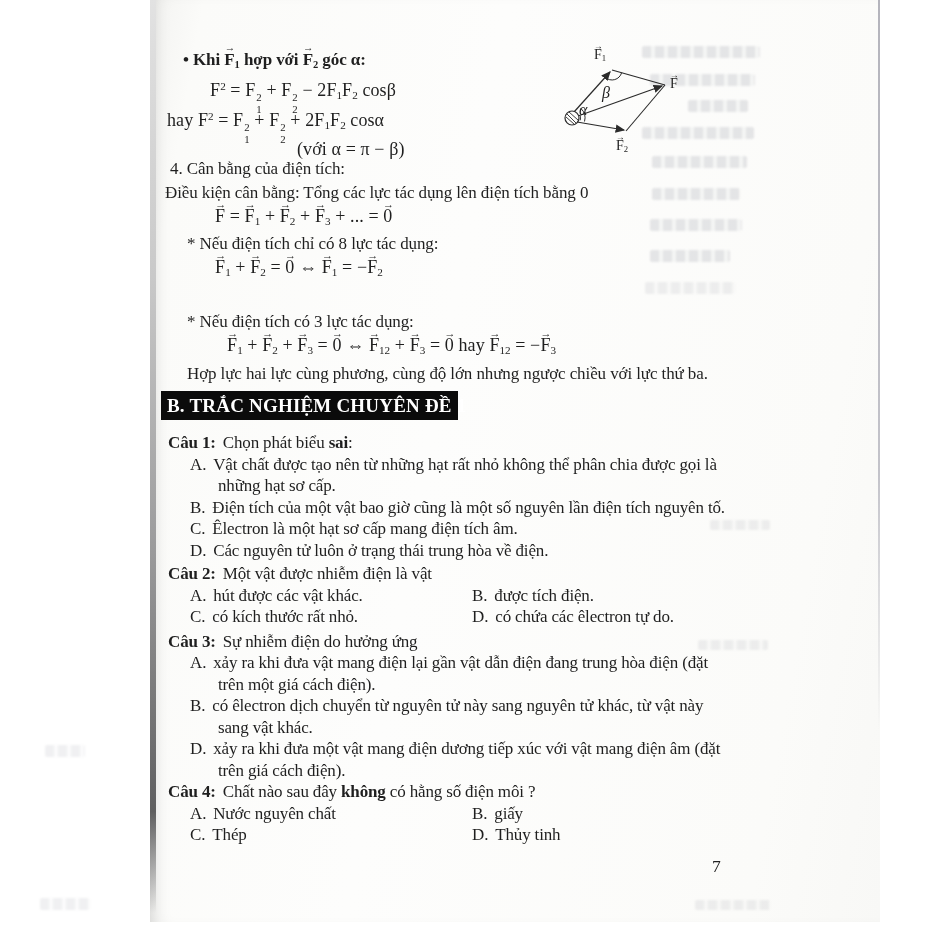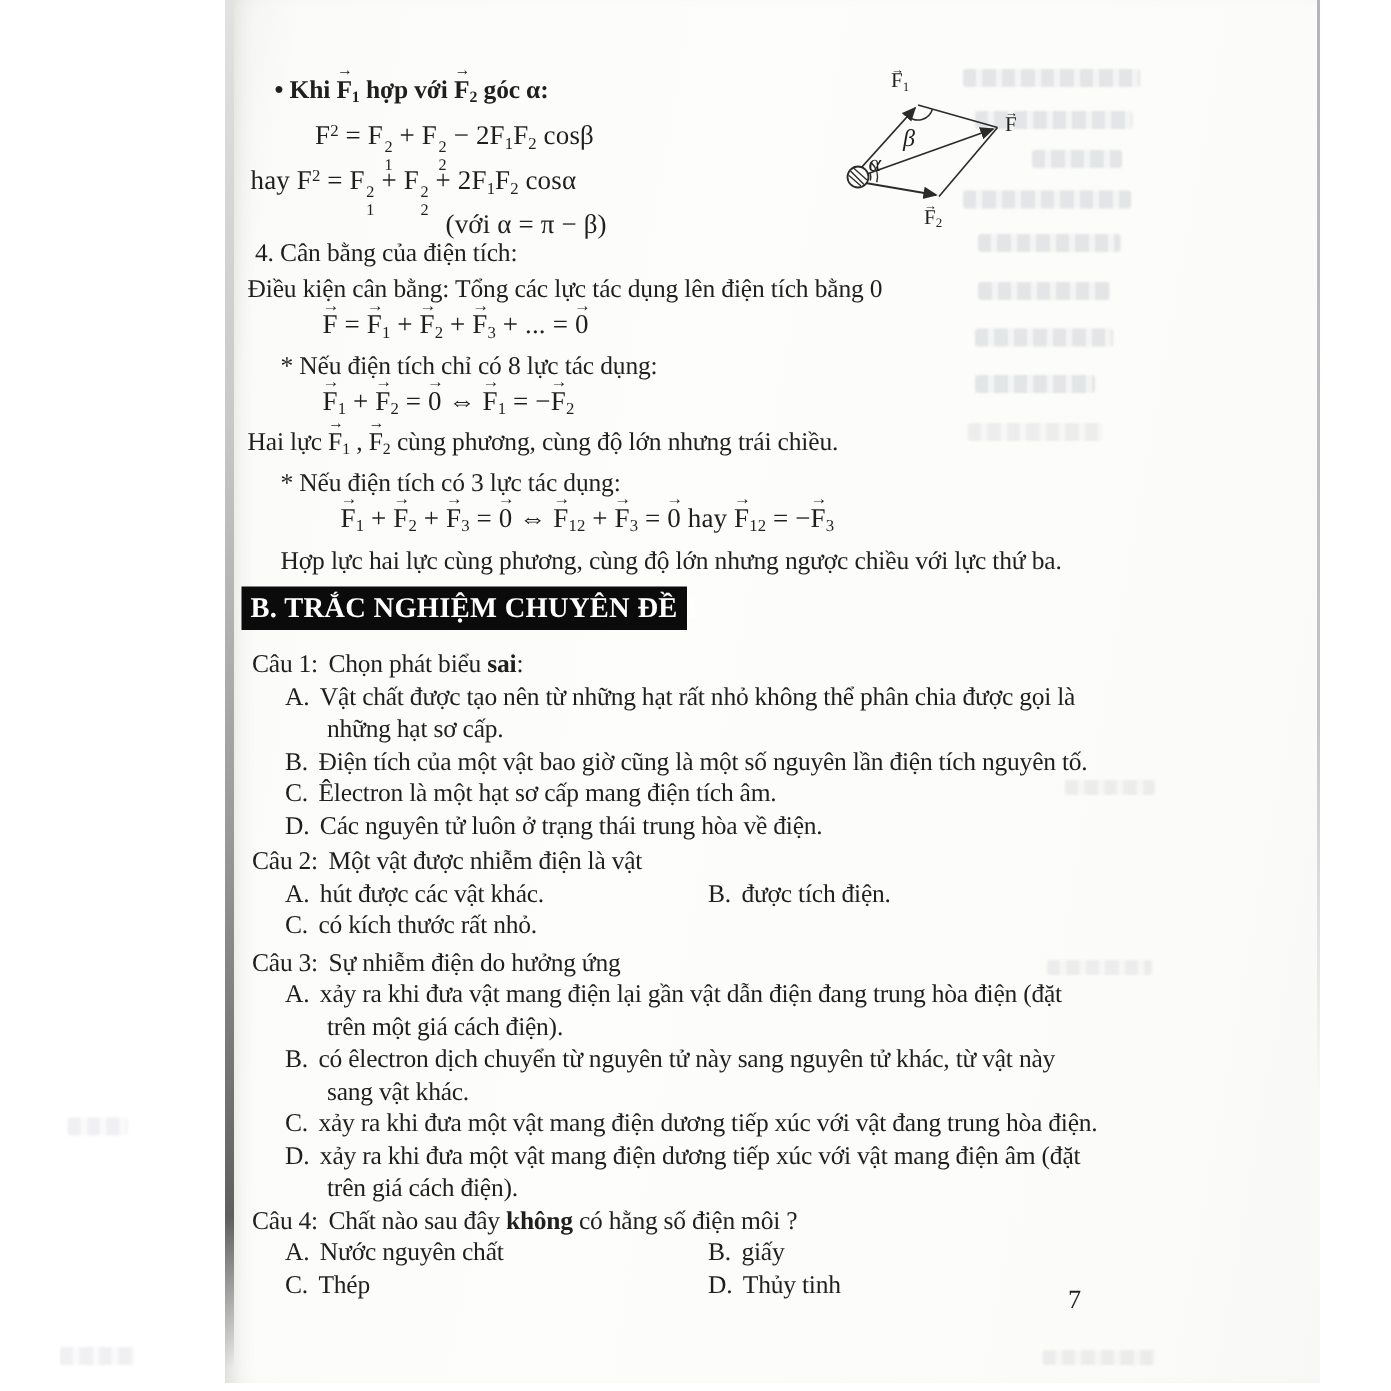--- a/index.html
+++ b/index.html
@@ -27,21 +27,21 @@
   .vec::after{content:"→";position:absolute;left:55%;transform:translateX(-50%);
        top:-0.72em;font-size:0.62em;}
   
   .banner{position:absolute;left:11px;top:391px;width:297px;height:29px;background:#0b0b0b;
        color:#fff;font-weight:bold;font-size:19px;line-height:29px;padding-left:6px;
        letter-spacing:0.2px;white-space:nowrap;box-sizing:border-box;}
   .quiz{position:absolute;left:18px;top:430px;width:585px;font-size:17px;line-height:21.5px;
        letter-spacing:-0.15px;}
   .question{margin-top:2px;}
   .stem{white-space:nowrap;}
-  .qlabel{font-weight:normal;margin-right:7px;}
+  .qlabel{font-weight:bold;margin-right:7px;}
   .opt{margin-left:22px;white-space:nowrap;}
   .opt .letter{margin-right:7px;}
   .cont{margin-left:50px;white-space:nowrap;}
   .optrow{display:flex;}
   .optrow .half{width:260px;}
   .pagenum{position:absolute;left:562px;top:856px;font-size:17.5px;}
   
   .diagram{position:absolute;left:400px;top:46px;width:180px;height:120px;}
   .dlabel{position:absolute;font-size:14px;white-space:nowrap;}
   .greek{font-style:italic;font-size:16px;}
@@ -86,21 +86,20 @@
             <span>2</span>
             <span>2</span>
           </span></span><span><span> + 2F</span></span><span><span></span><sub>1</sub></span><span><span>F</span><sub>2</sub></span><span><span> cosα</span></span></div>
     <div class="teq" style="left:147px;top:139px"><span><span>(với α = π − β)</span></span></div>
 
     <div class="tline bold" style="left:20px;top:159px">4. Cân bằng của điện tích:</div>
     <div class="tline" style="left:15px;top:183px">Điều kiện cân bằng: Tổng các lực tác dụng lên điện tích bằng 0</div>
     <div class="teq" style="left:65px;top:206px"><span><span class="vec">F</span></span><span><span> = </span></span><span><span class="vec">F</span><sub>1</sub></span><span><span> + </span></span><span><span class="vec">F</span><sub>2</sub></span><span><span> + </span></span><span><span class="vec">F</span><sub>3</sub></span><span><span> + ... = </span></span><span><span class="vec">0</span></span></div>
     <div class="tline" style="left:37px;top:234px">* Nếu điện tích chỉ có 8 lực tác dụng:</div>
     <div class="teq" style="left:65px;top:257px"><span><span class="vec">F</span><sub>1</sub></span><span><span> + </span></span><span><span class="vec">F</span><sub>2</sub></span><span><span> = </span></span><span><span class="vec">0</span></span><span><span> ⇔ </span></span><span><span class="vec">F</span><sub>1</sub></span><span><span> = −</span></span><span><span class="vec">F</span><sub>2</sub></span></div>
-    <div class="tline" style="left:15px;top:285px"><span><span>Hai lực </span></span><span><span class="vec">F</span><sub>1</sub></span><span><span> , </span></span><span><span class="vec">F</span><sub>2</sub></span><span><span> cùng phương, cùng độ lớn nhưng trái chiều.</span></span></div>
     <div class="tline" style="left:37px;top:312px">* Nếu điện tích có 3 lực tác dụng:</div>
     <div class="teq" style="left:77px;top:335px"><span><span class="vec">F</span><sub>1</sub></span><span><span> + </span></span><span><span class="vec">F</span><sub>2</sub></span><span><span> + </span></span><span><span class="vec">F</span><sub>3</sub></span><span><span> = </span></span><span><span class="vec">0</span></span><span><span> ⇔ </span></span><span><span class="vec">F</span><sub>12</sub></span><span><span> + </span></span><span><span class="vec">F</span><sub>3</sub></span><span><span> = </span></span><span><span class="vec">0</span></span><span><span> hay </span></span><span><span class="vec">F</span><sub>12</sub></span><span><span> = −</span></span><span><span class="vec">F</span><sub>3</sub></span></div>
     <div class="tline" style="left:37px;top:364px">Hợp lực hai lực cùng phương, cùng độ lớn nhưng ngược chiều với lực thứ ba.</div>
 
     <div class="diagram">
       <svg width="180" height="120" viewBox="0 0 180 120">
         <defs>
           <marker id="ah" markerWidth="9" markerHeight="8" refX="7" refY="3.5" orient="auto">
             <path d="M0,0 L8,3.5 L0,7 Z" fill="#2b2b2b"></path>
           </marker>
@@ -151,32 +150,32 @@
       <div class="question">
         <div class="stem">
           <span class="qlabel">Câu 2:</span><span><span><span>Một vật được nhiễm điện là vật</span></span></span>
         </div>
         <div class="optrow">
           <div class="opt half"><span class="letter">A.</span><span>hút được các vật khác.</span></div>
           <div class="opt"><span class="letter">B.</span><span>được tích điện.</span></div>
         </div>
         <div class="optrow">
           <div class="opt half"><span class="letter">C.</span><span>có kích thước rất nhỏ.</span></div>
+          <div class="opt"><span class="letter">D.</span><span>có chứa các êlectron tự do.</span></div>
         </div>
       </div>
 
       <div class="question" style="margin-top:3px">
         <div class="stem">
           <span class="qlabel">Câu 3:</span><span><span><span>Sự nhiễm điện do hưởng ứng</span></span></span>
         </div>
         <div class="opt"><span class="letter">A.</span><span>xảy ra khi đưa vật mang điện lại gần vật dẫn điện đang trung hòa điện (đặt</span></div>
         <div class="cont">trên một giá cách điện).</div>
         <div class="opt"><span class="letter">B.</span><span>có êlectron dịch chuyển từ nguyên tử này sang nguyên tử khác, từ vật này</span></div>
         <div class="cont">sang vật khác.</div>
-        <div class="opt"><span class="letter">C.</span><span>xảy ra khi đưa một vật mang điện dương tiếp xúc với vật đang trung hòa điện.</span></div>
         <div class="opt"><span class="letter">D.</span><span>xảy ra khi đưa một vật mang điện dương tiếp xúc với vật mang điện âm (đặt</span></div>
         <div class="cont">trên giá cách điện).</div>
       </div>
 
       <div class="question" style="margin-top:0">
         <div class="stem">
           <span class="qlabel">Câu 4:</span><span><span><span>Chất nào sau đây </span></span><span class="b"><span>không</span></span><span><span> có hằng số điện môi ?</span></span></span>
         </div>
         <div class="optrow">
           <div class="opt half"><span class="letter">A.</span><span>Nước nguyên chất</span></div>

